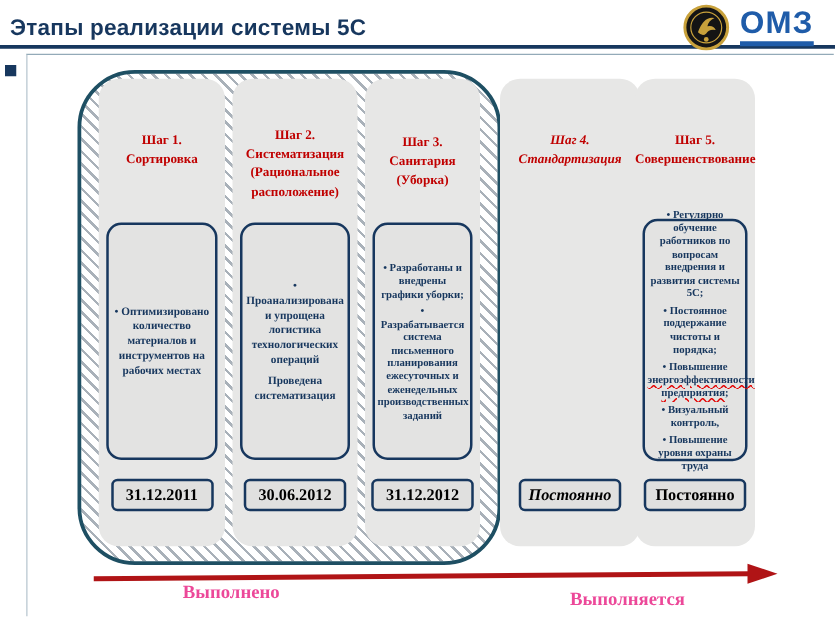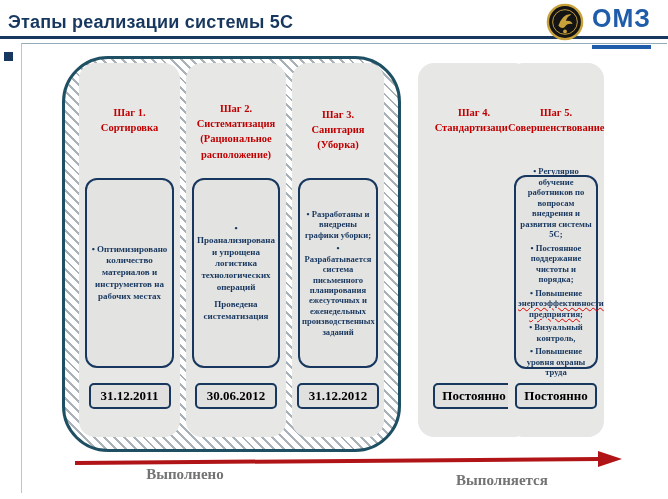--- a/index.html
+++ b/index.html
@@ -8,21 +8,21 @@
   
   .page-title{position:absolute;left:8px;top:12px;font-family:"Liberation Sans","DejaVu Sans",sans-serif;
               font-weight:bold;font-size:18px;color:#17375e;letter-spacing:.2px;}
   .title-underline{position:absolute;left:0;top:36px;width:668px;height:3px;background:#17375e;}
   .content-frame{position:absolute;left:21px;top:43px;width:645px;height:449px;
                  border-top:1px solid #93aab8;border-left:1px solid #b7c6cf;}
   .left-marker{position:absolute;left:4px;top:52px;width:9px;height:9px;background:#17375e;}
   .emblem{position:absolute;left:546px;top:3px;width:38px;height:38px;}
   .omz-logo{position:absolute;left:592px;top:6px;font-family:"Liberation Sans","DejaVu Sans",sans-serif;
             font-weight:800;font-size:25px;line-height:1;color:#1f5ca9;letter-spacing:1px;
-            border-bottom:4px solid #1f5ca9;padding-bottom:14px;}
+            border-bottom:4px solid #1f5ca9;padding-bottom:2px;}
   
   .hatch-container{position:absolute;left:62px;top:56px;width:333px;height:390px;
                    border:3px solid #1e4f63;border-radius:46px;
                    background:repeating-linear-gradient(45deg,#a9b1b9 0 2px,#ffffff 2px 7px);}
   
   .col{position:absolute;top:63px;height:374px;background:#e7e7e6;border-radius:16px;}
   .col-header{position:absolute;top:42px;left:0;right:0;text-align:center;color:#c00000;
               font-weight:bold;font-size:10.5px;line-height:1.45;}
   .content-box{position:absolute;left:6px;right:6px;top:115px;height:190px;
                border:2px solid #17375e;border-radius:12px;background:#e3e3e2;
@@ -32,21 +32,21 @@
   .content-box p{margin:3px 0;}
   .content-box.tight{font-size:8.6px;line-height:1.22;}
   .content-box.tight p{margin:1.5px 0;}
   .date-box{position:absolute;left:50%;transform:translateX(-50%);top:320px;width:78px;height:22px;
             line-height:22px;border:2px solid #17375e;border-radius:5px;background:#e0e0df;
             color:#000000;font-weight:bold;font-size:13px;text-align:center;}
   .misspelled{text-decoration:underline;text-decoration-style:wavy;
               text-decoration-color:#e30000;text-decoration-thickness:1px;}
   
   .arrow-svg{position:absolute;left:0;top:442px;}
-  .flow-label{position:absolute;width:180px;text-align:center;color:#737373;
+  .flow-label{position:absolute;width:180px;text-align:center;color:#ec4899;
               font-weight:bold;font-size:15px;}
   .label-done{left:95px;top:466px;}
   .label-progress{left:412px;top:472px;}
 </style>
 </head>
 <body>
 
 <div class="slide">
 
   <div class="page-title">Этапы реализации системы 5С</div>
@@ -94,21 +94,21 @@
       <div>Санитария</div>
       <div>(Уборка)</div>
     </div>
     <div class="content-box tight">
       <p>• Разработаны и внедрены графики уборки;</p>
       <p>• Разрабатывается система письменного планирования ежесуточных и еженедельных производственных заданий</p>
     </div>
     <div class="date-box">31.12.2012</div>
   </div>
 
-  <div class="col" style="left:418px;width:112px;">
+  <div class="col" style="left:400px;width:112px;font-style:italic;">
     <div class="col-header">
       <div>Шаг 4.</div>
       <div>Стандартизация</div>
     </div>
     <div class="date-box">Постоянно</div>
   </div>
 
   <div class="col" style="left:508px;width:96px;">
     <div class="col-header">
       <div>Шаг 5.</div>

